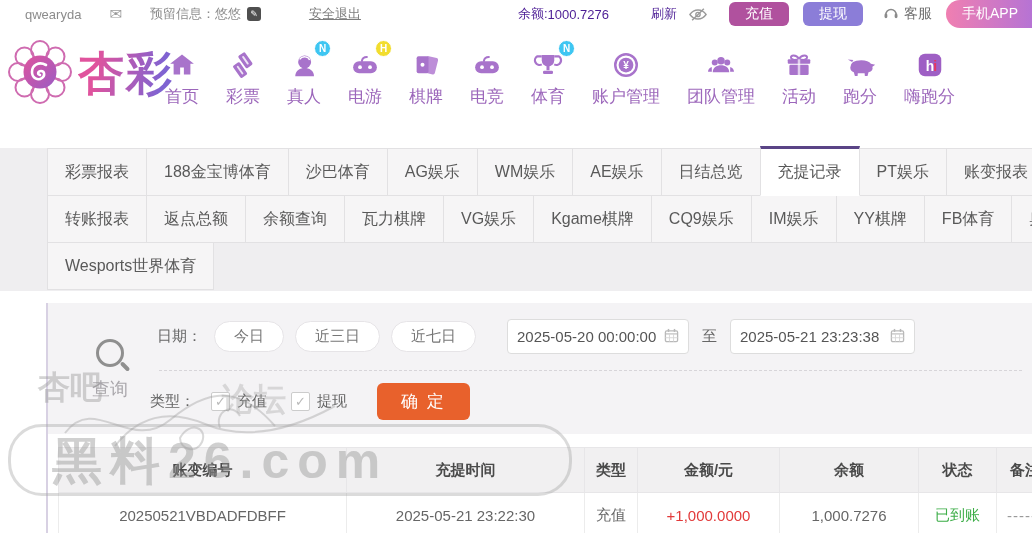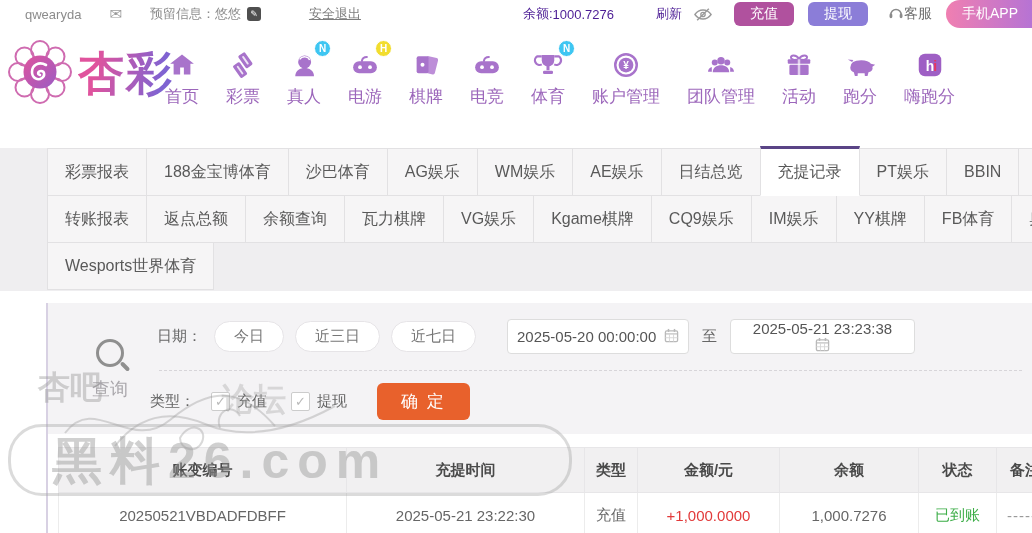--- a/index.html
+++ b/index.html
@@ -14,21 +14,21 @@
   .tb-reserved{margin-left:28px;}
   .tb-edit{margin-left:6px;width:14px;height:14px;background:#4f4f4f;border-radius:3px;color:#fff;font-size:9px;display:inline-flex;align-items:center;justify-content:center;}
   .tb-logout{margin-left:48px;text-decoration:underline;color:#7d7d7d;cursor:pointer;}
   .tb-right{margin-left:auto;display:flex;align-items:center;}
   .tb-balance{color:#4c1d95;}
   .tb-balance b{font-weight:normal;}
   .tb-refresh{margin-left:42px;color:#4c1d95;cursor:pointer;}
   .tb-eye{margin-left:12px;display:inline-flex;cursor:pointer;}
   .btn-dep{margin-left:22px;background:#b0519e;color:#fff;border:none;border-radius:6px;height:24px;padding:0 16px;font-size:14px;cursor:pointer;}
   .btn-wd{margin-left:14px;background:#8b7dd8;color:#fff;border:none;border-radius:6px;height:24px;padding:0 16px;font-size:14px;cursor:pointer;}
-  .tb-service{margin-left:20px;display:inline-flex;align-items:center;color:#6f6f6f;font-size:14px;cursor:pointer;}
+  .tb-service{margin-left:20px;display:inline-flex;align-items:center;gap:5px;color:#6f6f6f;font-size:14px;cursor:pointer;}
   .btn-app{margin-left:14px;height:28px;border:none;border-radius:14px 0 0 14px;background:linear-gradient(90deg,#f07fb1,#b673d4);color:#fff;font-size:14px;padding:0 14px 0 16px;cursor:pointer;}
 
   
   .header{position:absolute;left:0;top:28px;width:1032px;height:120px;background:#fff;}
   .logo{position:absolute;left:8px;top:12px;display:flex;align-items:center;gap:6px;}
   .logo-name{font-size:46px;font-weight:bold;letter-spacing:2px;background:linear-gradient(100deg,#e0539d 20%,#7f63d2 85%);-webkit-background-clip:text;background-clip:text;color:transparent;-webkit-text-fill-color:transparent;}
   .nav{position:absolute;left:165px;top:18px;display:flex;gap:27px;}
   .nav-item{display:flex;flex-direction:column;align-items:center;cursor:pointer;}
   .nav-icon{position:relative;height:34px;display:flex;align-items:flex-end;justify-content:center;}
   .nav-badge{position:absolute;top:-6px;right:-12px;width:15px;height:15px;border-radius:50%;color:#fff;font-size:10px;font-weight:bold;display:flex;align-items:center;justify-content:center;border:1px solid #fff;}
@@ -50,21 +50,21 @@
   .filter-side{position:absolute;left:8px;top:0;width:110px;height:131px;display:flex;flex-direction:column;align-items:center;padding-top:36px;box-sizing:border-box;}
   .mag{position:relative;width:22px;height:22px;border:3px solid #8f8f8f;border-radius:50%;}
   .mag::after{content:"";position:absolute;width:4px;height:11px;background:#8f8f8f;border-radius:2px;right:-6px;bottom:-8px;transform:rotate(-45deg);}
   .side-label{margin-top:10px;font-size:18px;color:#a9a6ab;}
   .f-row1{position:absolute;left:110px;top:16px;display:flex;align-items:center;}
   .f-label{font-size:15px;color:#666;}
   .pills{display:flex;gap:11px;margin-left:12px;}
   .pill{background:#fff;border:1px solid #e6e4e7;border-radius:16px;height:31px;padding:0 19px;display:flex;align-items:center;font-size:15px;color:#777;cursor:pointer;box-sizing:border-box;}
   .date-input{margin-left:31px;width:182px;height:35px;background:#fff;border:1px solid #ddd;border-radius:4px;display:flex;align-items:center;justify-content:space-between;padding:0 9px;box-sizing:border-box;font-size:15px;color:#555;cursor:pointer;}
   .to-label{margin:0 13px;font-size:15px;color:#666;}
-  .date-input.d2{margin-left:0;width:185px;flex-direction:column;}
+  .date-input.d2{margin-left:0;width:185px;}
   .f-sep{position:absolute;left:112px;right:10px;top:67px;border-top:1px dashed #d7d5d9;}
   .f-row2{position:absolute;left:103px;top:80px;display:flex;align-items:center;}
   .cb-group{display:flex;align-items:center;margin-left:16px;gap:24px;}
   .cb-item{display:flex;align-items:center;gap:7px;cursor:pointer;}
   .cb-box{width:17px;height:17px;background:#fff;border:1px solid #ccc;border-radius:2px;display:flex;align-items:center;justify-content:center;color:#b9b9b9;font-size:13px;}
   .cb-label{font-size:15px;color:#666;}
   .btn-submit{margin-left:30px;background:#e8612c;color:#fff;border:none;border-radius:6px;height:37px;padding:0 24px;font-size:17px;letter-spacing:2px;cursor:pointer;}
 
   
   .tbl{position:absolute;left:58px;top:447px;width:974px;border-collapse:collapse;table-layout:fixed;}
@@ -290,21 +290,20 @@
       <div class="tab-row">
         <div class="tab">彩票报表</div>
         <div class="tab">188金宝博体育</div>
         <div class="tab">沙巴体育</div>
         <div class="tab">AG娱乐</div>
         <div class="tab">WM娱乐</div>
         <div class="tab">AE娱乐</div>
         <div class="tab">日结总览</div>
         <div class="tab active">充提记录</div>
         <div class="tab">PT娱乐</div>
-        <div class="tab">BBIN</div>
         <div class="tab">账变报表</div>
       </div>
       <div class="tab-row">
         <div class="tab">转账报表</div>
         <div class="tab">返点总额</div>
         <div class="tab">余额查询</div>
         <div class="tab">瓦力棋牌</div>
         <div class="tab">VG娱乐</div>
         <div class="tab">Kgame棋牌</div>
         <div class="tab">CQ9娱乐</div>

